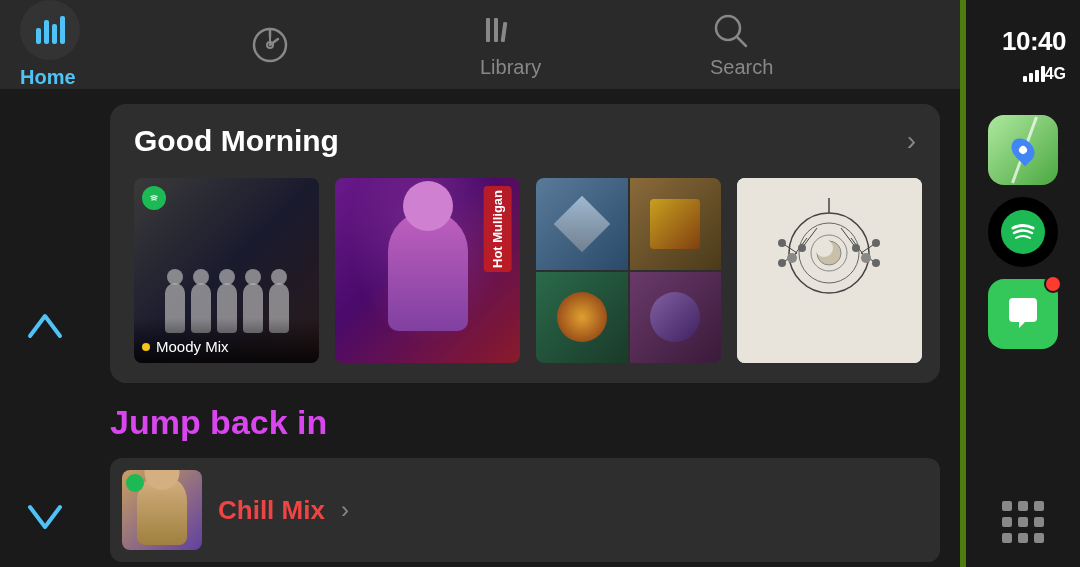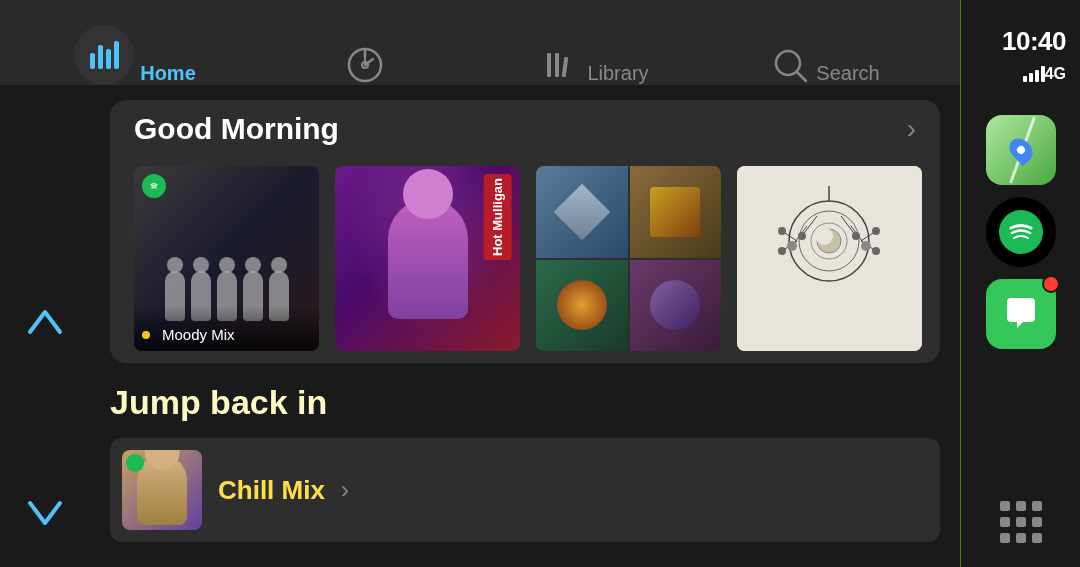--- a/index.html
+++ b/index.html
@@ -28,22 +28,22 @@
       display: flex;
       align-items: center;
       background: #2a2a2a;
       height: 105px;
       padding: 0 20px;
       gap: 0;
     }
 
     .nav-item {
       display: flex;
-      flex-direction: row;
-      align-items: flex-end;
+      flex-direction: column;
+      align-items: flex-start;
       justify-content: center;
       flex: 1;
       height: 100%;
       cursor: pointer;
       gap: 6px;
     }
 
     .nav-label {
       font-size: 20px;
       color: #888;
@@ -91,21 +91,21 @@
     }
 
     .content-area::-webkit-scrollbar {
       display: none;
     }
 
     
     .section-card {
       background: #2e2e2e;
       border-radius: 16px;
-      padding: 12px 24px;
+      padding: 20px 24px;
     }
 
     .section-header {
       display: flex;
       align-items: center;
       justify-content: space-between;
       margin-bottom: 20px;
     }
 
     .section-title {
@@ -186,21 +186,21 @@
 
     .moody-label {
       position: absolute;
       bottom: 0;
       left: 0;
       right: 0;
       background: linear-gradient(transparent, rgba(0,0,0,0.8));
       padding: 20px 8px 8px;
       display: flex;
       align-items: center;
-      gap: 12px;
+      gap: 6px;
     }
 
     .moody-dot {
       width: 8px;
       height: 8px;
       background: #f5c518;
       border-radius: 50%;
       flex-shrink: 0;
     }
 
@@ -343,21 +343,21 @@
     }
 
     
     .jump-section {
       padding: 0 0 10px 0;
     }
 
     .jump-title {
       font-size: 34px;
       font-weight: 700;
-      color: #fef9c3;
+      color: #d946ef;
       margin-bottom: 16px;
     }
 
     .chill-mix-card {
       background: #2e2e2e;
       border-radius: 12px;
       display: flex;
       align-items: center;
       padding: 12px 16px 12px 12px;
       gap: 16px;
@@ -406,37 +406,37 @@
       background: #1DB954;
       border-radius: 50%;
       display: flex;
       align-items: center;
       justify-content: center;
     }
 
     .chill-mix-title {
       font-size: 26px;
       font-weight: 600;
-      color: #fde047;
+      color: #ef4444;
     }
 
     .card-arrow {
       color: #888;
       font-size: 24px;
     }
 
     
     .right-sidebar {
       width: 120px;
       height: 567px;
       background: #1a1a1a;
       display: flex;
       flex-direction: column;
       align-items: center;
-      border-left: 1px solid #4d7c0f;
+      border-left: 6px solid #4d7c0f;
     }
 
     
     .status-bar {
       height: 105px;
       width: 100%;
       display: flex;
       flex-direction: column;
       align-items: flex-end;
       justify-content: center;

